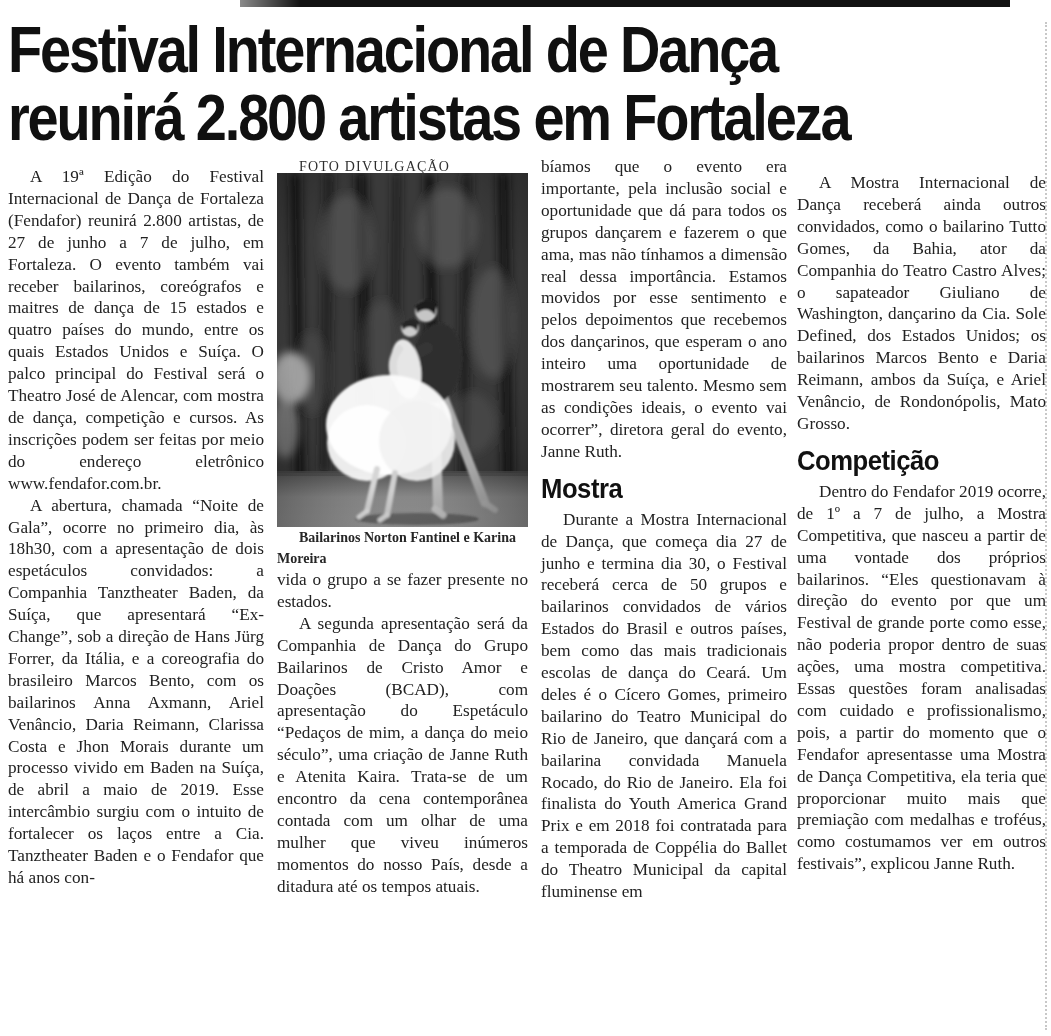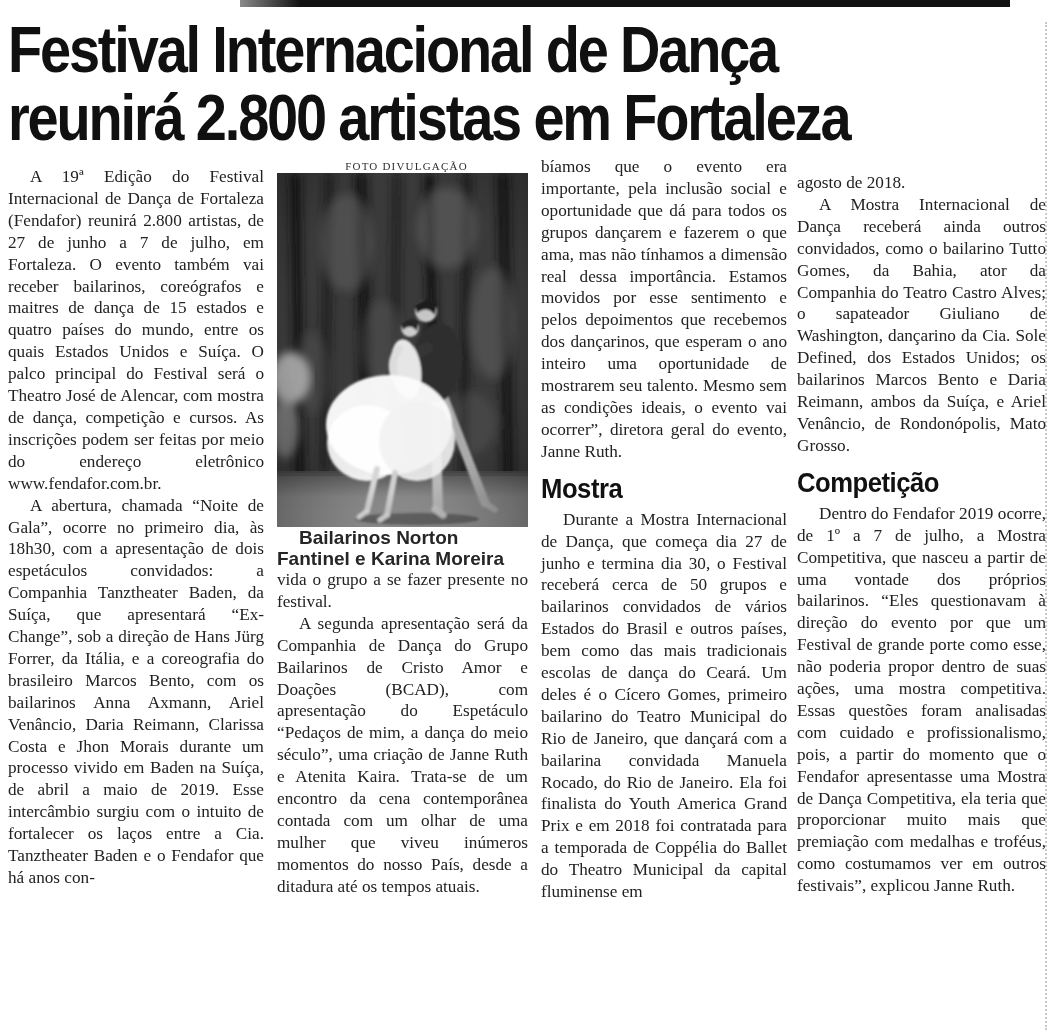--- a/index.html
+++ b/index.html
@@ -27,28 +27,28 @@
   }
   .col p { margin:0 0 0 0; text-indent:22px; }
   .col p.cont { text-indent:0; }
   .section-heading {
     font-family:"Liberation Sans", sans-serif; font-weight:bold; color:#111;
     font-size:27px; line-height:30px; letter-spacing:-0.5px;
     margin:11px 0 5px 0; text-align:left; text-indent:0;
     transform:scaleX(.95); transform-origin:left center;
   }
   .photo-credit {
-    font-size:11px; line-height:13px; letter-spacing:1.2px; color:#2e2e2e;
-    text-align:center; padding-right:14px; margin:0 0 2px 0; text-indent:0;
+    font-size:14px; line-height:13px; letter-spacing:1.2px; color:#2e2e2e;
+    text-align:left; padding-right:14px; margin:0 0 2px 0; text-indent:0;
   }
   figure.stage { margin:0; padding:0; }
   figure.stage svg { display:block; }
   .photo-caption {
-    font-family:Liberation Sans, sans-serif; font-weight:bold; color:#262626;
-    font-size:19px; line-height:21px; text-align:left; text-indent:0;
+    font-family:Liberation Serif, serif; font-weight:bold; color:#262626;
+    font-size:14px; line-height:21px; text-align:left; text-indent:0;
     margin:7px 0 19px 0;
   }
 </style>
 </head>
 <body>
 
 <div class="page">
 
   <div class="top-rule"></div>
   <div class="right-edge"></div>
@@ -139,30 +139,29 @@
           <path d="M100 296 L90 338" stroke="#d6d6d6" stroke-width="6" fill="none" stroke-linecap="round"></path>
           <path d="M118 300 L110 342" stroke="#cfcfcf" stroke-width="6" fill="none" stroke-linecap="round"></path>
           <path d="M90 338 L82 344" stroke="#e2e2e2" stroke-width="5" fill="none" stroke-linecap="round"></path>
           <path d="M110 342 L103 347" stroke="#dadada" stroke-width="5" fill="none" stroke-linecap="round"></path>
         </g>
 
         <rect x="0" y="0" width="251" height="354" fill="url(#vignette)"></rect>
       </svg>
     </figure>
     <p class="photo-caption">Bailarinos Norton Fantinel e Karina Moreira</p>
-    <p class="cont">vida o grupo a se fazer presente no festival.</p>
+    <p class="cont">vida o grupo a se fazer presente no estados.</p>
     <p>A segunda apresentação será da Companhia de Dança do Grupo Bailarinos de Cristo Amor e Doações (BCAD), com apresentação do Espetáculo “Pedaços de mim, a dança do meio século”, uma criação de Janne Ruth e Atenita Kaira. Trata-se de um encontro da cena contemporânea contada com um olhar de uma mulher que viveu inúmeros momentos do nosso País, desde a ditadura até os tempos atuais.</p>
   </div>
 
   <div class="col" style="left:541px; top:156px; width:246px;">
     <p class="cont">bíamos que o evento era importante, pela inclusão social e oportunidade que dá para todos os grupos dançarem e fazerem o que ama, mas não tínhamos a dimensão real dessa importância. Estamos movidos por esse sentimento e pelos depoimentos que recebemos dos dançarinos, que esperam o ano inteiro uma oportunidade de mostrarem seu talento. Mesmo sem as condições ideais, o evento vai ocorrer”, diretora geral do evento, Janne Ruth.</p>
     <h2 class="section-heading">Mostra</h2>
     <p>Durante a Mostra Internacional de Dança, que começa dia 27 de junho e termina dia 30, o Festival receberá cerca de 50 grupos e bailarinos convidados de vários Estados do Brasil e outros países, bem como das mais tradicionais escolas de dança do Ceará. Um deles é o Cícero Gomes, primeiro bailarino do Teatro Municipal do Rio de Janeiro, que dançará com a bailarina convidada Manuela Rocado, do Rio de Janeiro. Ela foi finalista do Youth America Grand Prix e em 2018 foi contratada para a temporada de Coppélia do Ballet do Theatro Municipal da capital fluminense em</p>
   </div>
 
   <div class="col" style="left:797px; top:172px; width:249px;">
-    <p class="cont">agosto de 2018.</p>
     <p>A Mostra Internacional de Dança receberá ainda outros convidados, como o bailarino Tutto Gomes, da Bahia, ator da Companhia do Teatro Castro Alves; o sapateador Giuliano de Washington, dançarino da Cia. Sole Defined, dos Estados Unidos; os bailarinos Marcos Bento e Daria Reimann, ambos da Suíça, e Ariel Venâncio, de Rondonópolis, Mato Grosso.</p>
     <h2 class="section-heading">Competição</h2>
     <p>Dentro do Fendafor 2019 ocorre, de 1º a 7 de julho, a Mostra Competitiva, que nasceu a partir de uma vontade dos próprios bailarinos. “Eles questionavam à direção do evento por que um Festival de grande porte como esse, não poderia propor dentro de suas ações, uma mostra competitiva. Essas questões foram analisadas com cuidado e profissionalismo, pois, a partir do momento que o Fendafor apresentasse uma Mostra de Dança Competitiva, ela teria que proporcionar muito mais que premiação com medalhas e troféus, como costumamos ver em outros festivais”, explicou Janne Ruth.</p>
   </div>
 
 </div>
 
 </body></html>

